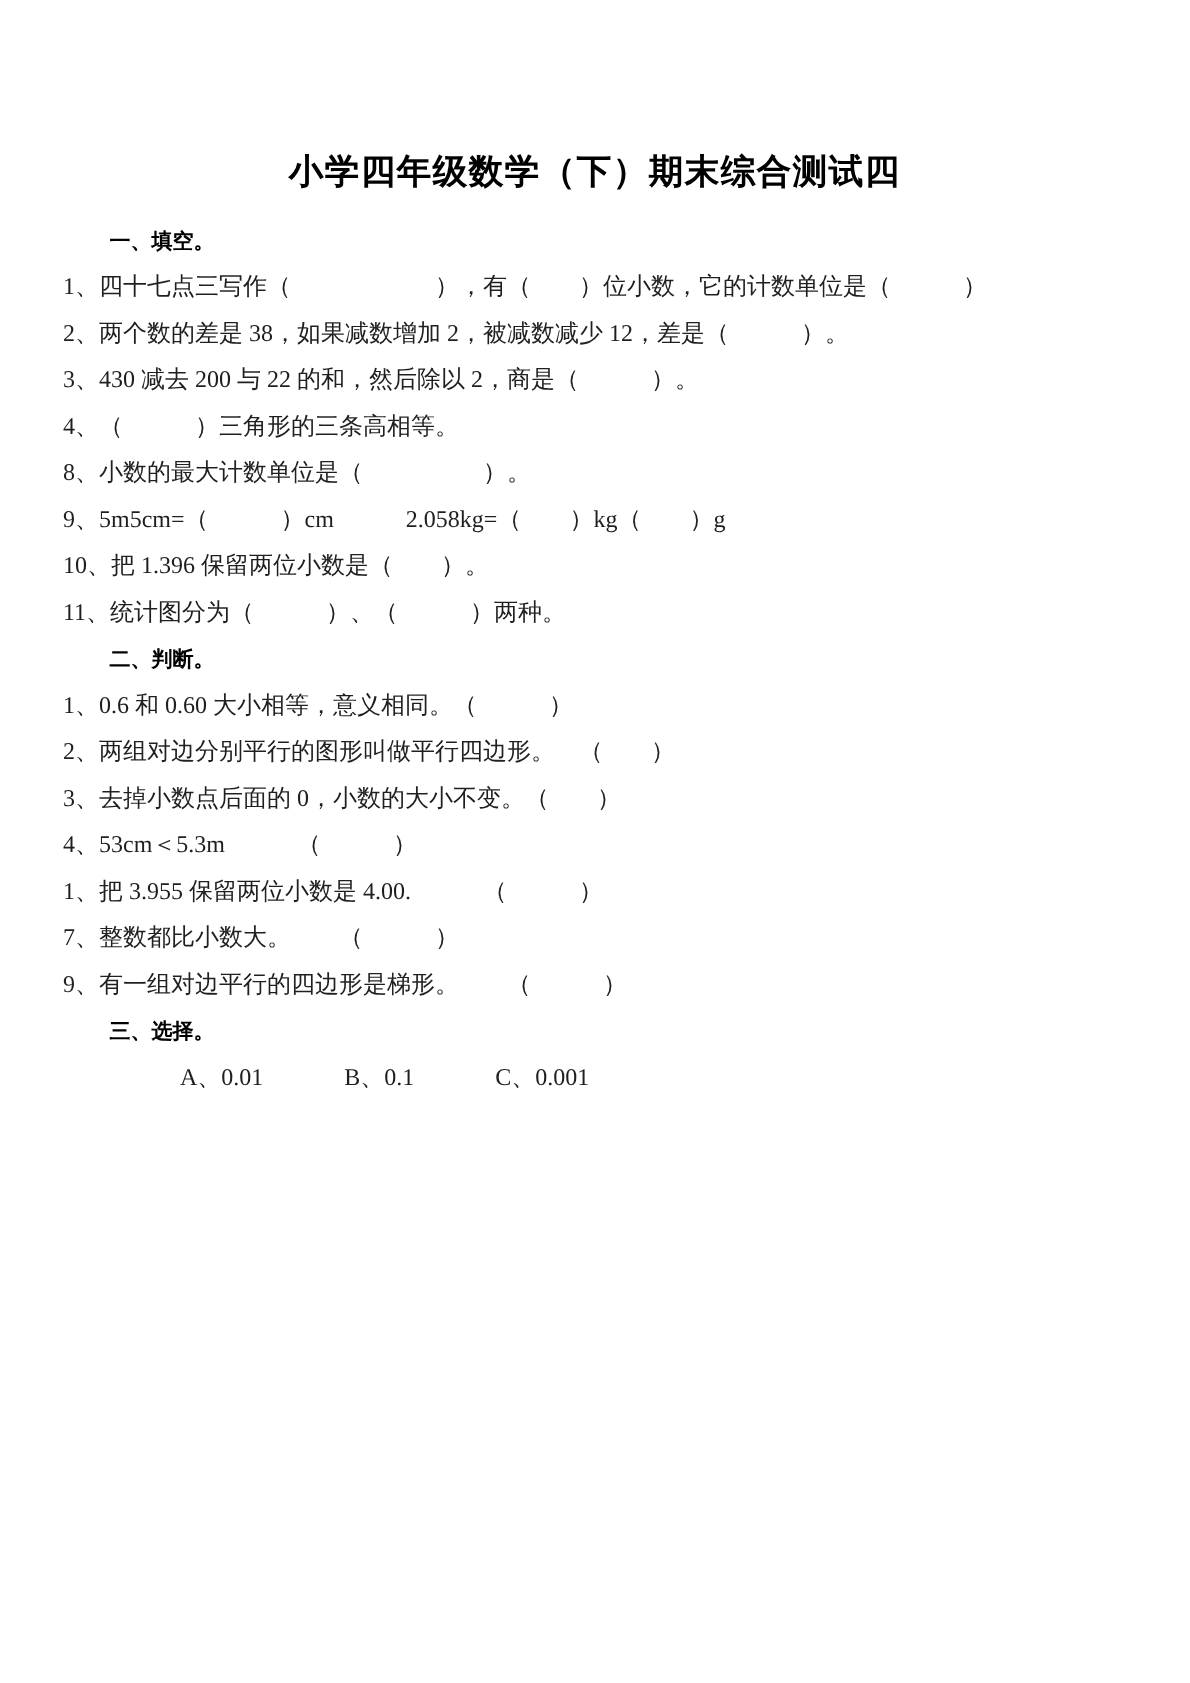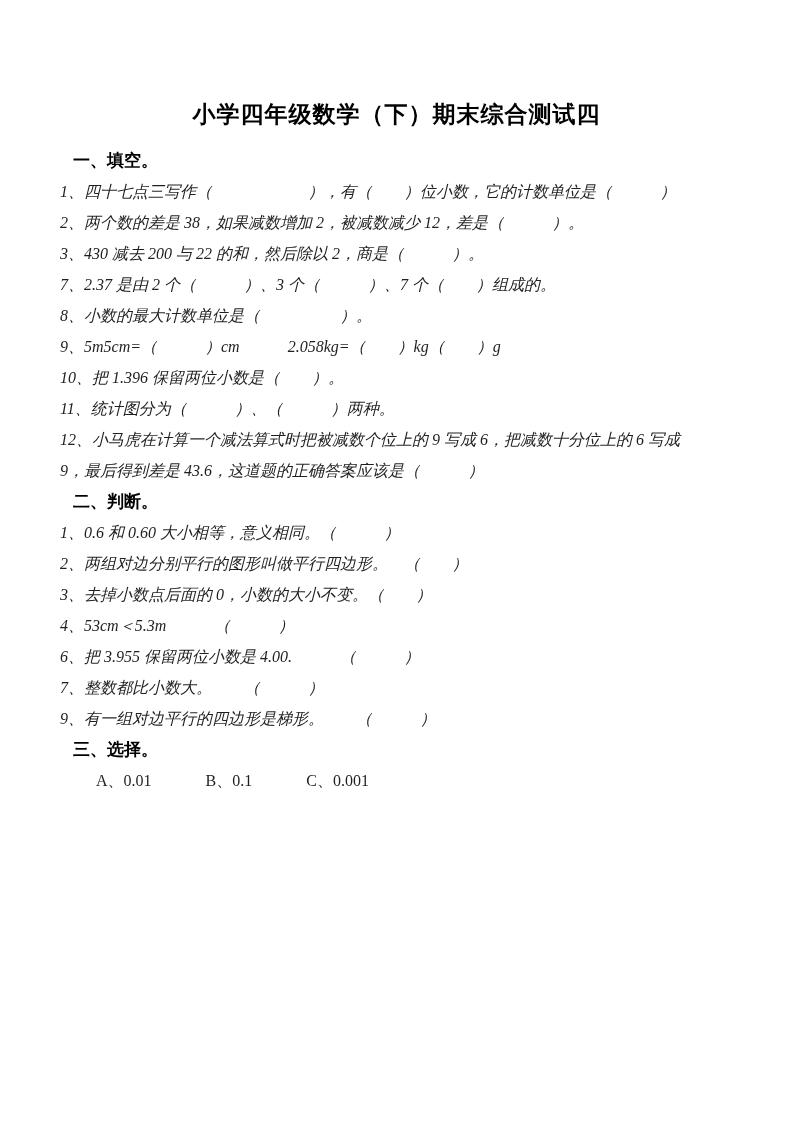--- a/index.html
+++ b/index.html
@@ -25,41 +25,40 @@
     font-weight: 700;
     font-size: 23px;
     line-height: 30px;
     color: #000000;
     letter-spacing: 1px;
   }
   .section-heading {
     margin: 0 0 0 73px;
     font-family: "Liberation Sans", "DejaVu Sans", sans-serif;
     font-weight: 700;
-    font-size: 17px;
+    font-size: 14px;
     line-height: 31px;
     color: #000000;
   }
   .section-heading.first {
     margin-top: 16px;
   }
   ol.question-list {
     list-style: none;
-    margin: 0 0 0 60px;
+    margin: 0 0 0 42px;
     padding: 0;
     width: 660px;
-    font-style: italic;
   }
   ol.question-list li {
     line-height: 31px;
     white-space: pre-wrap;
     color: #1f1f1f;
   }
   .options-row {
-    margin: 0 0 0 96px;
+    margin: 0 0 0 120px;
     line-height: 31px;
     color: #1f1f1f;
   }
   .options-row .option {
     display: inline-block;
   }
   .options-row .option + .option {
     margin-left: 50px;
   }
 </style>
@@ -68,36 +67,34 @@
 
 <div class="page">
 
   <h1 class="doc-title">小学四年级数学（下）期末综合测试四</h1>
 
   <h2 class="section-heading first">一、填空。</h2>
   <ol class="question-list">
     <li>1、四十七点三写作（　　　　　　），有（　　）位小数，它的计数单位是（　　　）</li>
     <li>2、两个数的差是 38，如果减数增加 2，被减数减少 12，差是（　　　）。</li>
     <li>3、430 减去 200 与 22 的和，然后除以 2，商是（　　　）。</li>
-    <li>7、2.37 是由 2 个（　　　）、3 个（　　　）、7 个（　　）组成的。</li>
+    <li>4、（　　　）三角形的三条高相等。</li>
     <li>8、小数的最大计数单位是（　　　　　）。</li>
     <li>9、5m5cm=（　　　）cm　　　2.058kg=（　　）kg（　　）g</li>
     <li>10、把 1.396 保留两位小数是（　　）。</li>
     <li>11、统计图分为（　　　）、（　　　）两种。</li>
-    <li>12、小马虎在计算一个减法算式时把被减数个位上的 9 写成 6，把减数十分位上的 6 写成
-9，最后得到差是 43.6，这道题的正确答案应该是（　　　）</li>
   </ol>
 
   <h2 class="section-heading">二、判断。</h2>
   <ol class="question-list">
     <li>1、0.6 和 0.60 大小相等，意义相同。（　　　）</li>
     <li>2、两组对边分别平行的图形叫做平行四边形。　（　　）</li>
     <li>3、去掉小数点后面的 0，小数的大小不变。（　　）</li>
     <li>4、53cm＜5.3m　　　（　　　）</li>
-    <li>6、把 3.955 保留两位小数是 4.00.　　　（　　　）</li>
+    <li>1、把 3.955 保留两位小数是 4.00.　　　（　　　）</li>
     <li>7、整数都比小数大。　　（　　　）</li>
     <li>9、有一组对边平行的四边形是梯形。　　（　　　）</li>
   </ol>
 
   <h2 class="section-heading">三、选择。</h2>
   <div class="options-row">
     <span class="option">A、0.01</span>
     <span class="option">B、0.1</span>
     <span class="option">C、0.001</span>
   </div>

